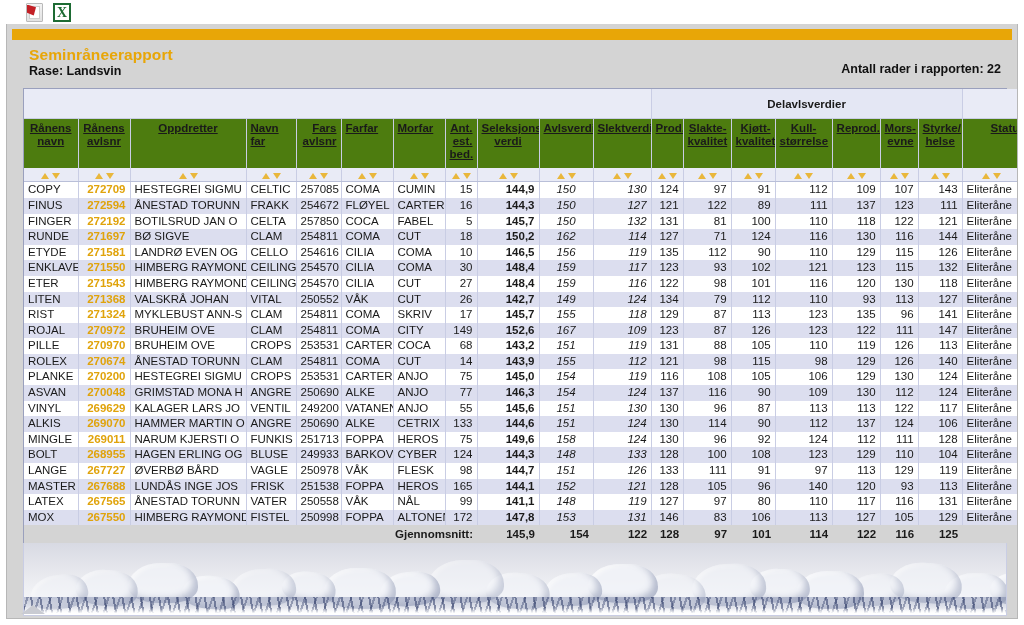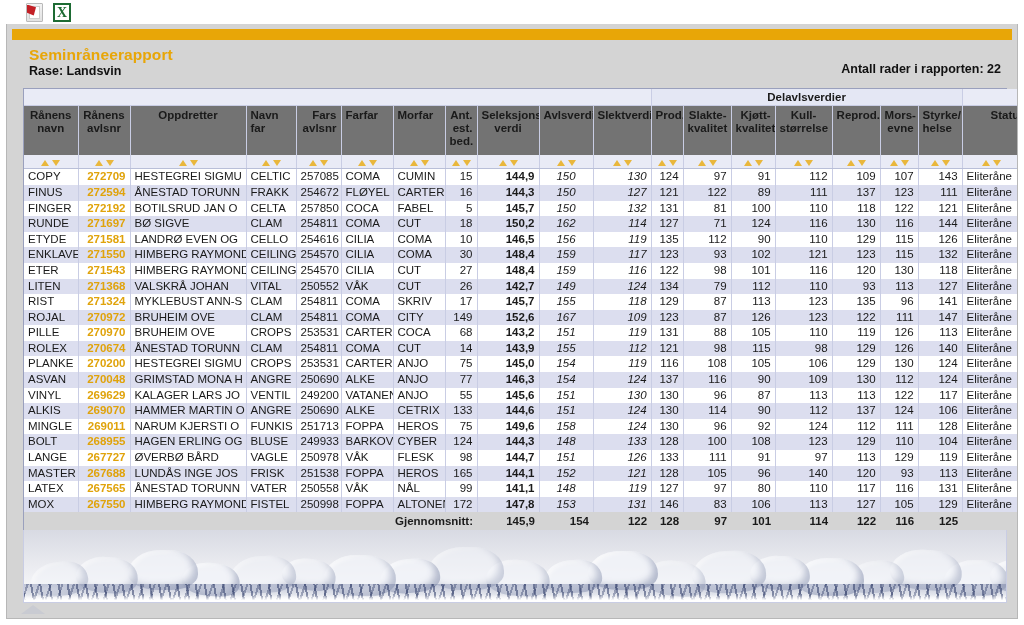--- a/index.html
+++ b/index.html
@@ -139,33 +139,34 @@
     border-right: 1px solid #c9cde4;
     padding: 0 4px;
     overflow: hidden;
     white-space: nowrap;
   }
   table.grid th.grp {
     background: #e4e7f4;
     text-align: center;
     font-size: 11.5px;
     font-weight: bold;
-    height: 16px;
+    height: 29px;
     border-bottom: 1px solid #c9cde4;
   }
   table.grid th.grp.blank { border-right: 1px solid #c9cde4; background:#e9ebf6;}
   table.grid th.col {
-    background: #737373;
+    background: #4d7c0f;
     vertical-align: top;
     font-weight: bold;
     font-size: 11.5px;
     height: 46px;
     padding-top: 3px;
     line-height: 1.12;
     white-space: normal;
+    text-decoration: underline;
   }
   table.grid th.sorter {
     background: #e9ebf6;
     height: 13px;
     border-bottom: 1px solid #b9bfd8;
     text-align: center;
     padding: 0;
   }
   .arrows { display:inline-flex; gap:3px; align-items:center; justify-content:center;}
   .tri-up, .tri-dn {
@@ -366,21 +367,21 @@
                 <div>Kull-</div>
                 <div>størrelse</div>
               </th>
               <th class="col" style="text-align: right;">
                 <div>Reprod.</div>
               </th>
               <th class="col" style="text-align: right;">
                 <div>Mors-</div>
                 <div>evne</div>
               </th>
-              <th class="col" style="text-align: left;">
+              <th class="col" style="text-align: center;">
                 <div>Styrke/</div>
                 <div>helse</div>
               </th>
               <th class="col" style="text-align: left; padding-left: 28px;">
                 <div>Status</div>
               </th>
             </tr>
           <tr>
               <th class="sorter"><span class="arrows">
                   <span class="tri-up"></span>

